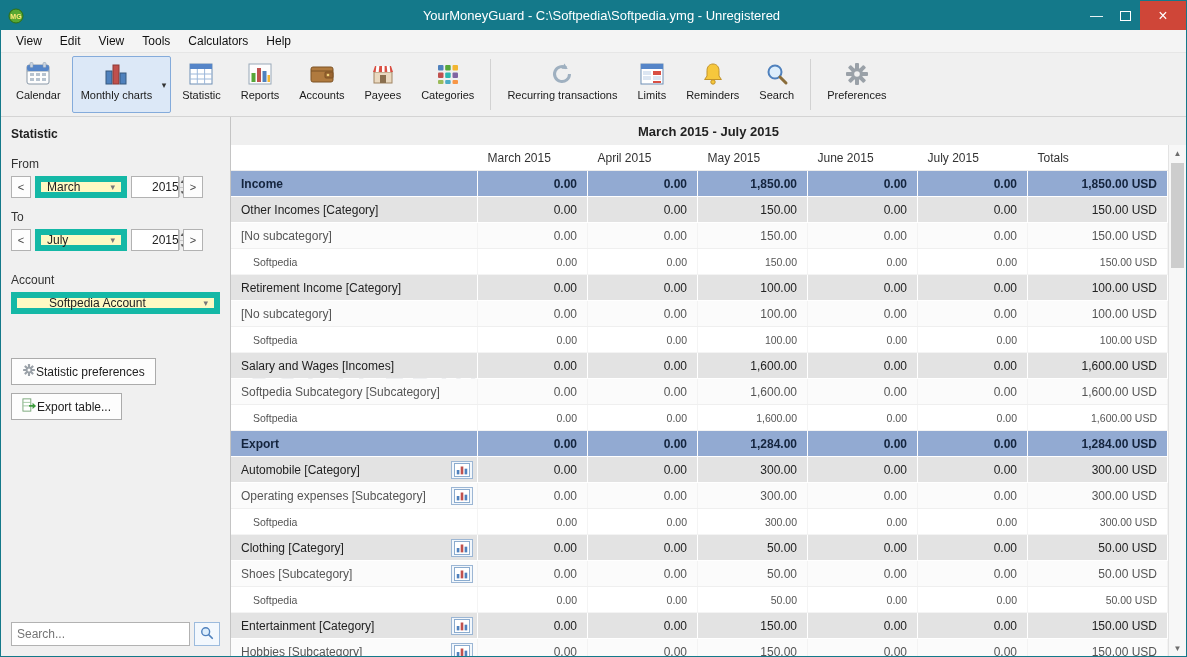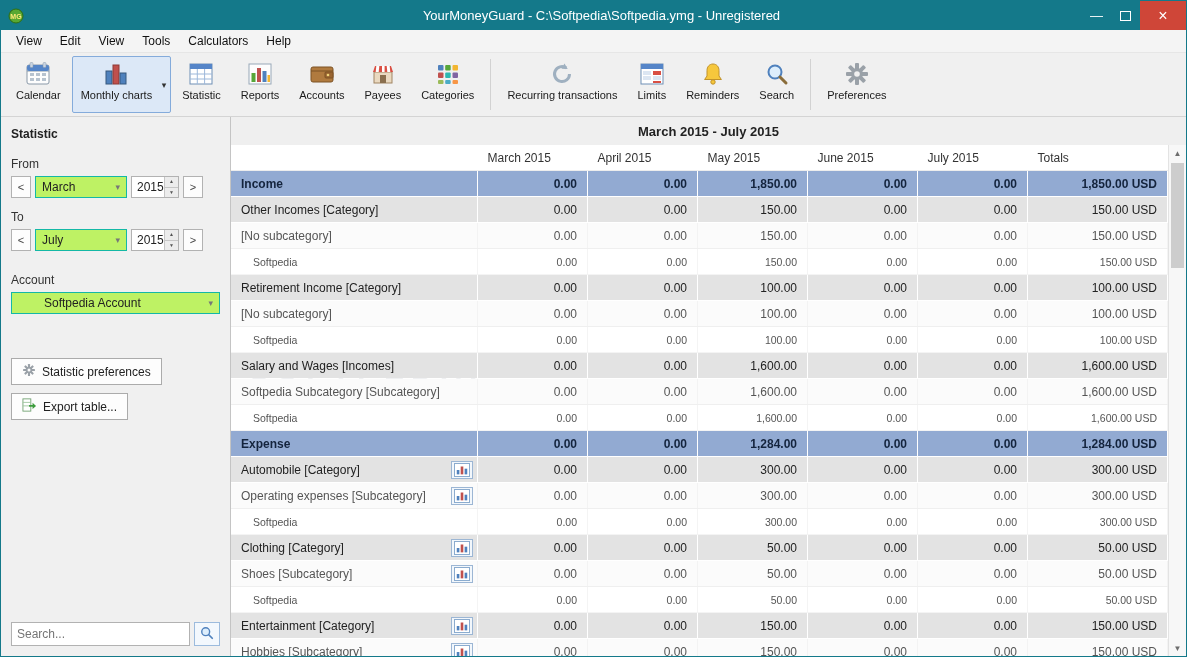--- a/index.html
+++ b/index.html
@@ -23,30 +23,30 @@
   .tb-btn.selected{background:#dce8f7;border-color:#84abdb;padding-right:18px;}
   .tb-dd{position:absolute;right:4px;top:50%;transform:translateY(-50%);font-size:9px;color:#333;}
   .tb-sep{width:1px;background:#d2d2d2;margin:3px 5px;}
   
   .content{flex:1;display:flex;overflow:hidden;}
   .sidebar{width:230px;flex:0 0 auto;background:#f0f0f0;border-right:1px solid #c4c4c4;box-sizing:border-box;padding:8px 10px;position:relative;font-size:12px;color:#222;}
   .sb-title{font-weight:bold;font-size:12px;margin:2px 0 16px;}
   .sb-label{margin:12px 0 5px;color:#333;}
   .sb-row{display:flex;align-items:center;gap:4px;}
   .sq-btn{width:20px;height:22px;box-sizing:border-box;background:#fdfdfd;border:1px solid #b2b2b2;font-size:11px;color:#444;display:flex;align-items:center;justify-content:center;padding:0;}
-  .dd{height:22px;box-sizing:border-box;background:#bef264;border:1px solid #14b8a6;display:flex;align-items:center;justify-content:space-between;padding:0 6px;color:#222;}
+  .dd{height:22px;box-sizing:border-box;background:#fef9c3;border:6px solid #14b8a6;display:flex;align-items:center;justify-content:space-between;padding:0 6px;color:#222;}
   .dd .arr{font-size:9px;color:#777;margin-left:6px;}
   .dd.month{width:92px;}
   .dd.account{width:100%;margin-bottom:12px;padding-left:32px;}
   .spin{width:48px;height:22px;box-sizing:border-box;background:#fff;border:1px solid #b2b2b2;display:flex;}
-  .spin .num{flex:1;display:flex;align-items:center;padding-left:5px;}
+  .spin .num{flex:1;display:flex;align-items:center;padding-left:20px;}
   .spin-btns{width:13px;display:flex;flex-direction:column;border-left:1px solid #c6c6c6;}
   .spin-btns .sb{flex:1;font-size:5px;line-height:1;display:flex;align-items:center;justify-content:center;background:#ececec;color:#555;border:none;padding:0;}
   .spin-btns .sb:first-child{border-bottom:1px solid #c6c6c6;}
-  .sb-btn{display:inline-flex;align-items:center;gap:6px;background:#fdfdfd;border:1px solid #ababab;padding:4px 10px;font-size:12px;color:#222;margin-top:8px;}
+  .sb-btn{display:inline-flex;align-items:center;background:#fdfdfd;border:1px solid #ababab;padding:4px 10px;font-size:12px;color:#222;margin-top:8px;}
   .sb-btn svg{flex:0 0 auto;}
   .sb-btn.pref{margin-top:32px;}
   .sb-search{position:absolute;left:10px;right:10px;bottom:10px;display:flex;gap:4px;}
   .sb-search input{flex:1;height:24px;box-sizing:border-box;border:1px solid #b2b2b2;padding:0 5px;font-size:12px;font-family:"Liberation Sans",sans-serif;color:#333;background:#fff;}
   .sb-search .mag-btn{width:26px;height:24px;box-sizing:border-box;background:#f3f8fd;border:1px solid #9cbbdd;display:flex;align-items:center;justify-content:center;padding:0;}
   
   .main{flex:1;background:#fff;display:flex;flex-direction:column;position:relative;overflow:hidden;}
   .main-title{height:28px;flex:0 0 auto;background:#efefef;display:flex;align-items:center;justify-content:center;font-weight:bold;font-size:13px;color:#222;}
   .table-area{flex:1;display:flex;overflow:hidden;}
   .table-wrap{flex:1;overflow:hidden;}
@@ -435,21 +435,21 @@
                 <tr class="r-acc">
                   <td class="name">Softpedia</td>
                   <td class="val">0.00</td>
                   <td class="val">0.00</td>
                   <td class="val">1,600.00</td>
                   <td class="val">0.00</td>
                   <td class="val">0.00</td>
                   <td class="val">1,600.00 USD</td>
                 </tr>
                 <tr class="r-total">
-                  <td class="name">Expense</td>
+                  <td class="name">Export</td>
                   <td class="val">0.00</td>
                   <td class="val">0.00</td>
                   <td class="val">1,284.00</td>
                   <td class="val">0.00</td>
                   <td class="val">0.00</td>
                   <td class="val">1,284.00 USD</td>
                 </tr>
                 <tr class="r-cat">
                   <td class="name">Automobile [Category]<button class="row-chart-btn">
                       <svg viewBox="0 0 18 16" width="18" height="14">

